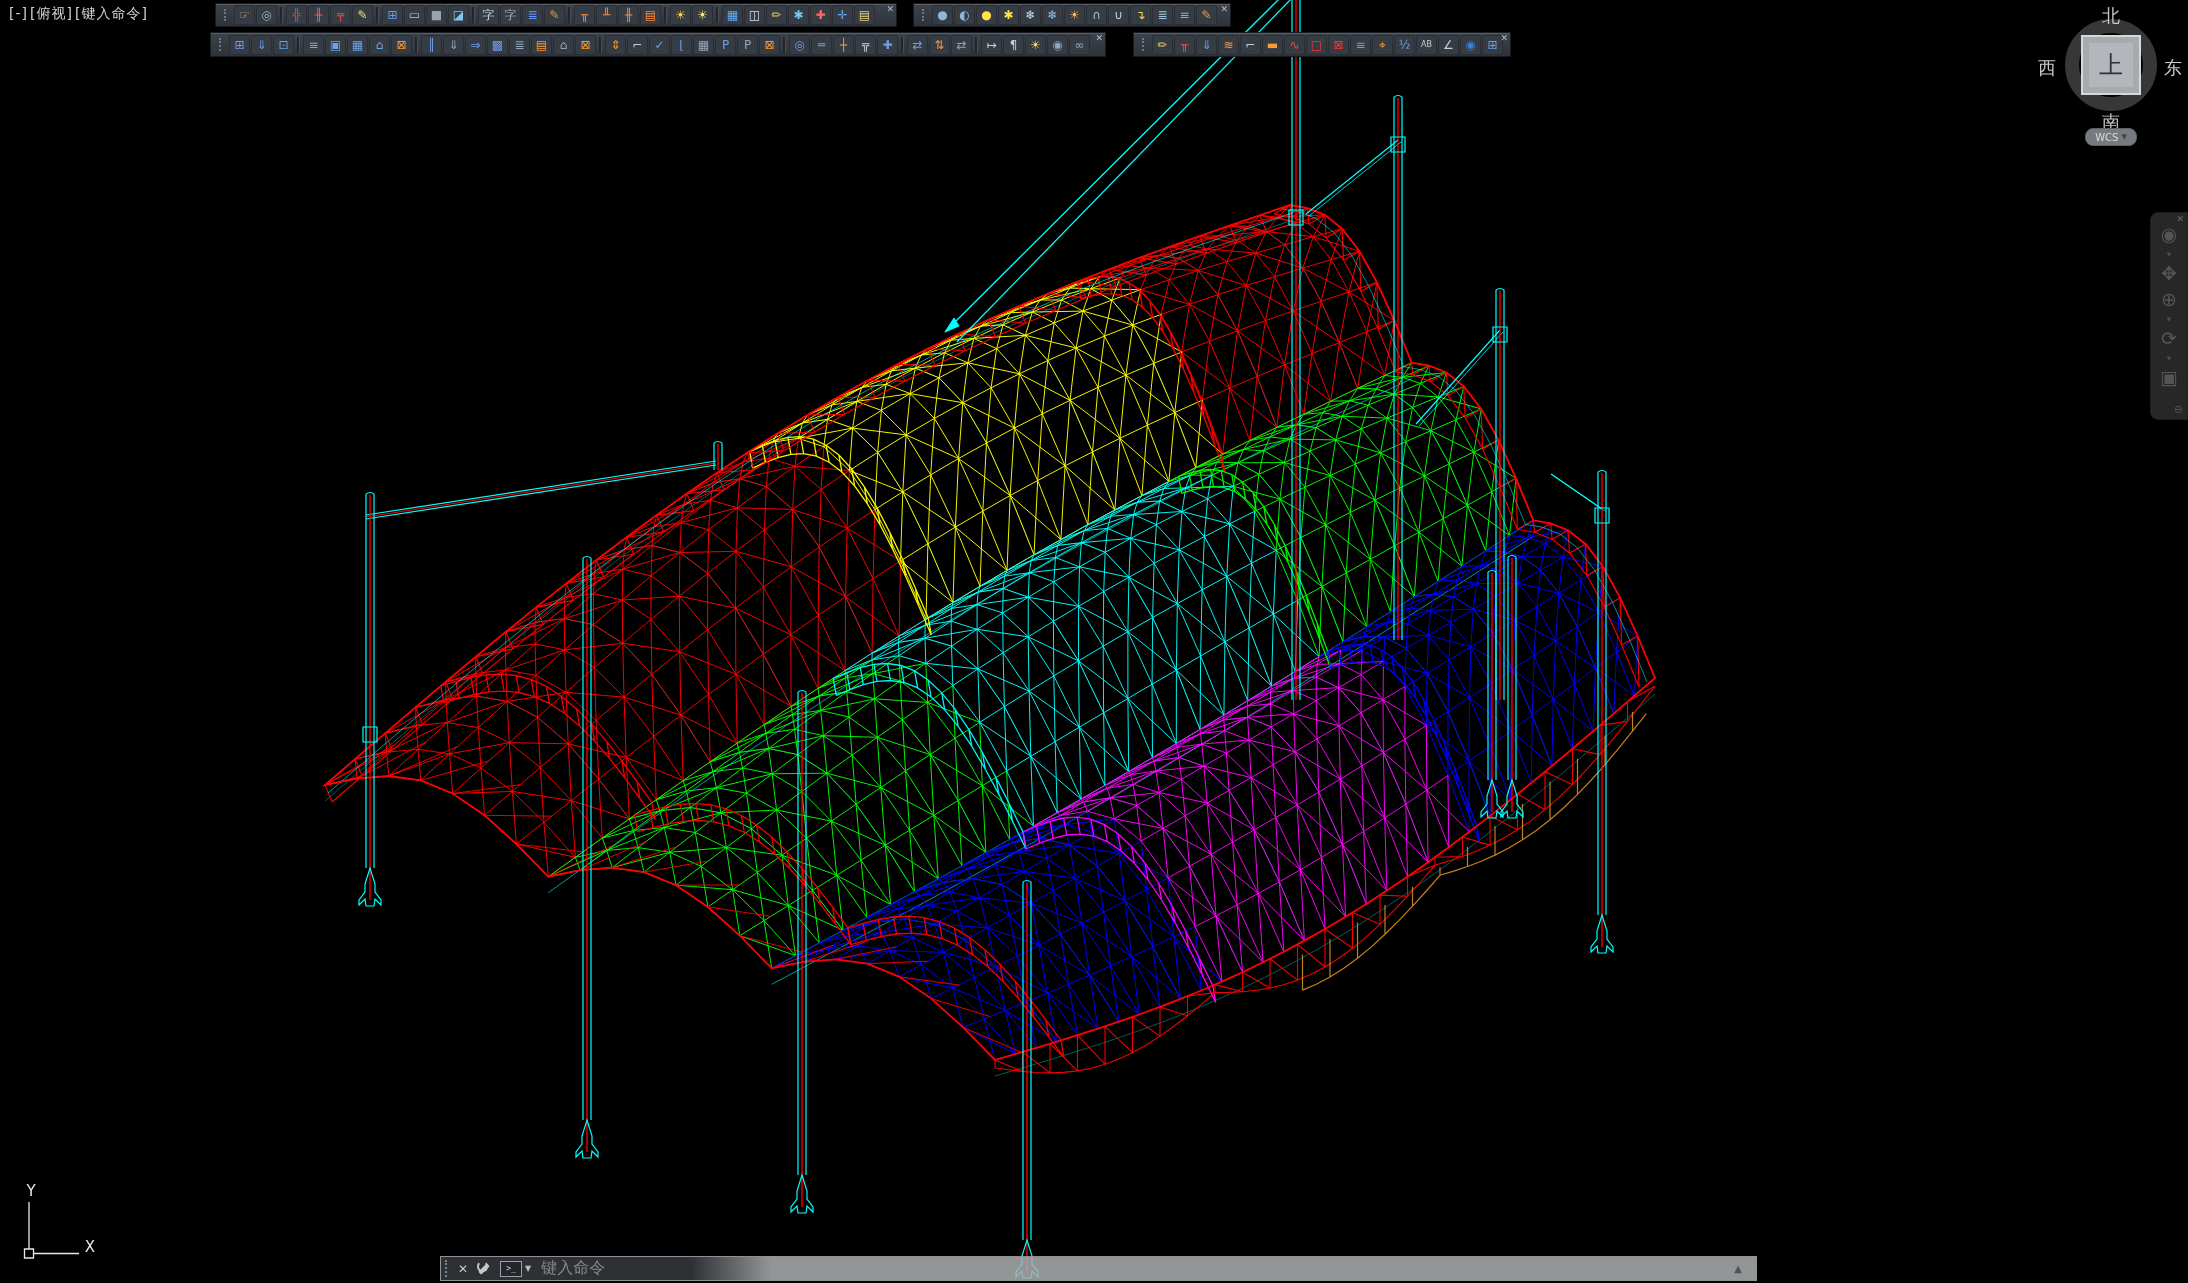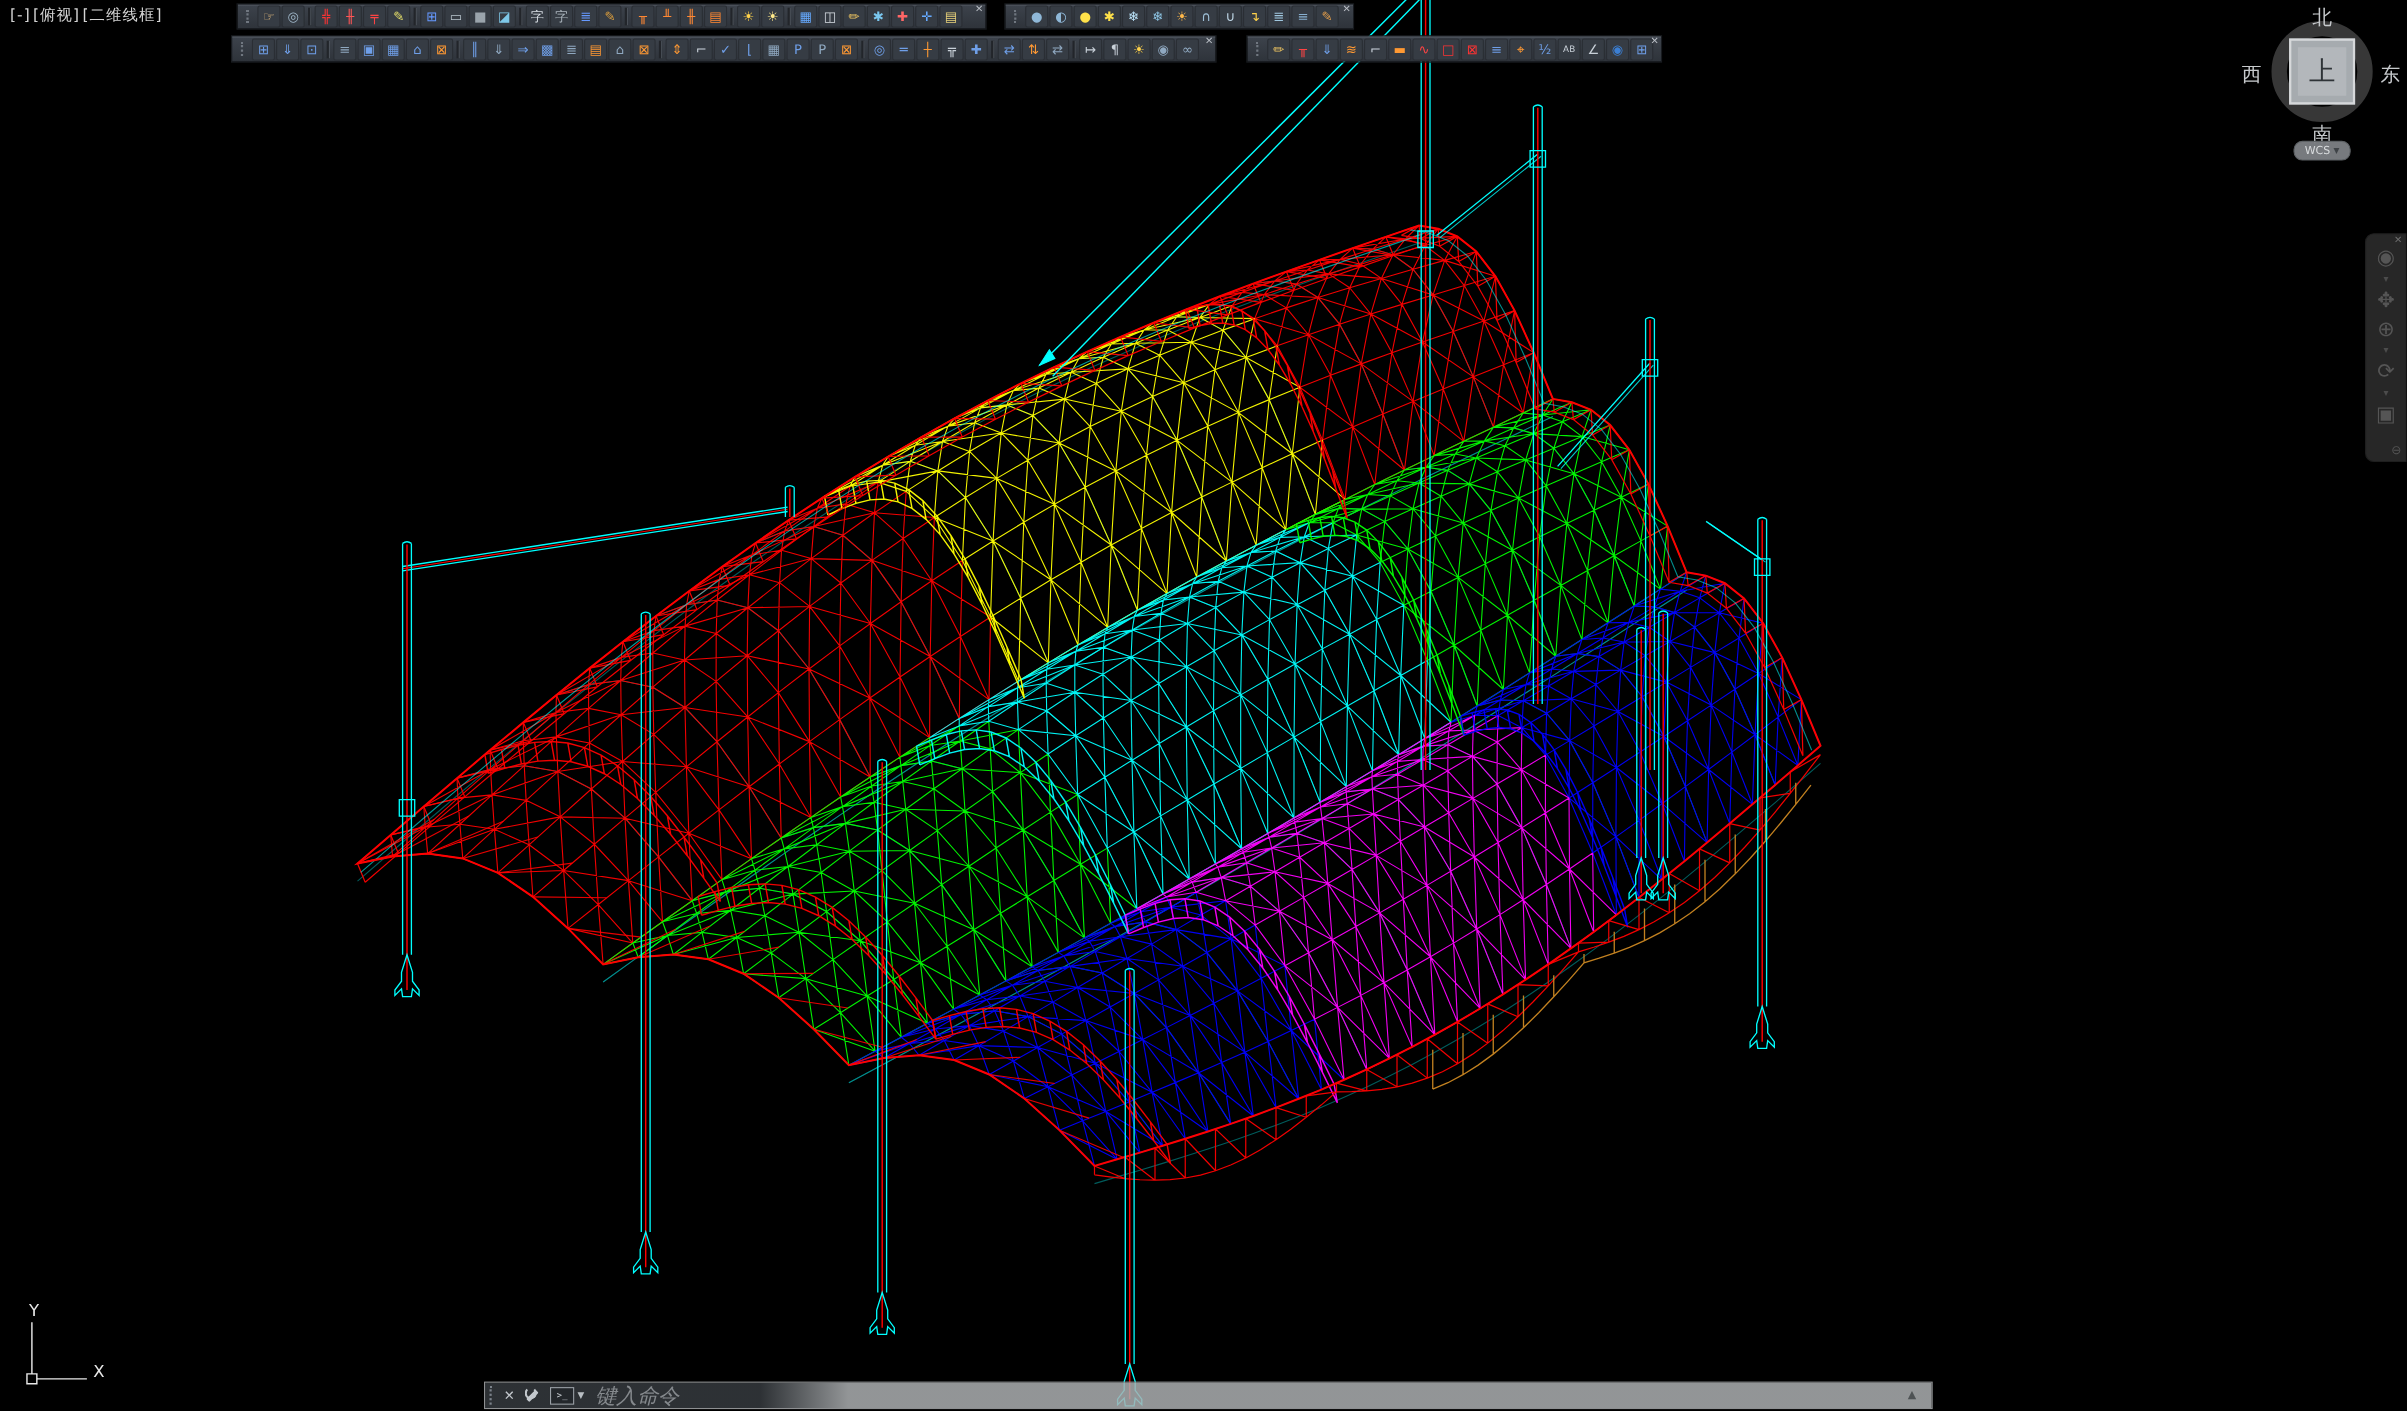--- a/index.html
+++ b/index.html
@@ -54,21 +54,21 @@
   #cmdbar .cclose{color:#c3c8cd;font-size:12px;margin-right:9px;cursor:pointer;}
   #cmdbar .wrench{width:13px;height:13px;position:relative;margin-right:10px;cursor:pointer;}
   #cmdbar .wrench::before{content:"";position:absolute;left:5px;top:1px;width:4px;height:12px;
           background:#c3c8cd;transform:rotate(45deg);border-radius:1px;}
   #cmdbar .wrench::after{content:"";position:absolute;left:0;top:-1px;width:7px;height:7px;
           border:2px solid #c3c8cd;border-radius:50%;border-top-color:transparent;}
   #cmdbar .prompt{width:20px;height:14px;border:1px solid #9aa0a6;background:#23272b;color:#cdd2d7;
           font-family:"DejaVu Sans Mono",monospace;font-size:8px;display:flex;align-items:center;
           justify-content:center;cursor:pointer;}
   #cmdbar .parr{font-size:8px;color:#b9bec3;margin:0 10px 0 3px;cursor:pointer;}
-  #cmdbar .ctext{font-size:19px;font-style:italic;color:#85898d;cursor:text;flex:1;}
+  #cmdbar .ctext{font-size:16px;color:#85898d;cursor:text;flex:1;}
   #cmdbar .expand{position:absolute;right:14px;top:6px;font-size:10px;color:#4e5254;cursor:pointer;}
 </style>
 </head>
 <body>
 <div id="root">
 
 <svg id="scene" width="2188" height="1283" viewBox="0 0 2188 1283">
       <path d="M325.0,785.0L356.9,778.6L388.8,776.0L420.7,780.4L452.6,793.5L484.5,815.3L516.4,844.0L548.3,876.7M415.5,707.4L446.0,699.4L476.6,696.1L507.1,701.4L537.6,717.3L568.2,743.8L598.7,779.0L629.3,818.8M505.9,631.8L535.1,622.4L564.3,618.6L593.5,624.7L622.7,643.2L651.8,674.3L681.0,715.2L710.2,761.8M596.4,560.0L624.2,549.7L652.0,545.5L679.9,552.5L707.7,573.4L735.5,608.2L763.3,654.2L791.1,706.3M686.9,493.6L713.3,482.8L739.8,478.7L766.3,486.6L792.7,509.4L819.2,547.1L845.6,596.8L872.1,653.1M777.3,433.5L802.4,423.0L827.5,419.4L852.6,428.1L877.7,452.3L902.8,491.8L927.9,543.8L953.0,602.6M867.8,380.3L891.5,370.8L915.3,368.1L939.0,377.8L962.8,402.7L986.5,443.0L1010.2,495.5L1034.0,554.8M958.3,333.8L980.7,326.1L1003.0,324.8L1025.4,335.3L1047.8,360.5L1070.1,400.3L1092.5,451.9L1114.9,510.0M1048.8,293.4L1069.8,288.0L1090.8,288.7L1111.8,300.1L1132.8,325.0L1153.8,363.3L1174.8,412.5L1195.8,467.6M1139.2,257.9L1158.9,255.4L1178.5,258.2L1198.2,270.5L1217.8,294.7L1237.5,330.8L1257.1,376.4L1276.8,427.3M1229.7,225.6L1248.0,226.4L1266.3,231.6L1284.6,244.8L1302.8,268.1L1321.1,301.3L1339.4,342.6L1357.7,388.3M325.0,801.0L355.2,775.0L385.3,749.1L415.5,723.4L445.6,697.9L475.8,672.7L505.9,647.8L536.1,623.4L566.3,599.4L596.4,576.0L626.6,553.2L656.7,531.1L686.9,509.6L717.0,488.8L747.2,468.8L777.3,449.5L807.5,431.0L837.7,413.3L867.8,396.3L898.0,380.1L928.1,364.6L958.3,349.8L988.4,335.7L1018.6,322.3L1048.8,309.4L1078.9,297.1L1109.1,285.3L1139.2,273.9L1169.4,262.9L1199.5,252.2L1229.7,241.6L1259.8,231.3L1290.0,221.0M548.3,892.7L575.3,873.3L602.3,854.0L629.3,834.8L656.3,815.7L683.2,796.6L710.2,777.8L737.2,759.1L764.2,740.6L791.1,722.3L818.1,704.3L845.1,686.6L872.1,669.1L899.1,652.0L926.0,635.1L953.0,618.6L980.0,602.3L1007.0,586.4L1034.0,570.8L1060.9,555.6L1087.9,540.6L1114.9,526.0L1141.9,511.6L1168.9,497.5L1195.8,483.6L1222.8,470.0L1249.8,456.5L1276.8,443.3L1303.8,430.2L1330.7,417.2L1357.7,404.3L1384.7,391.5L1411.7,378.7" stroke="#00cccc" stroke-width="1" fill="none" opacity="0.45"></path>
       <path d="M548.3,876.7L580.2,870.2L612.1,867.7L644.0,872.1L676.0,885.2L707.9,907.0L739.8,935.7L771.7,968.3M629.3,818.8L659.8,810.8L690.4,807.5L720.9,812.8L751.4,828.7L782.0,855.2L812.5,890.4L843.1,930.2M710.2,761.8L739.4,752.4L768.6,748.5L797.8,754.6L826.9,773.2L856.1,804.2L885.3,845.2L914.5,891.7M791.1,706.3L819.0,696.0L846.8,691.8L874.6,698.8L902.4,719.7L930.2,754.5L958.1,800.5L985.9,852.6M872.1,653.1L898.5,642.4L925.0,638.2L951.5,646.1L977.9,668.9L1004.4,706.6L1030.8,756.3L1057.3,812.7M953.0,602.6L978.1,592.1L1003.2,588.4L1028.3,597.2L1053.4,621.3L1078.5,660.9L1103.6,712.8L1128.7,771.6M1034.0,554.8L1057.7,545.4L1081.4,542.7L1105.2,552.3L1128.9,577.3L1152.6,617.5L1176.4,670.1L1200.1,729.4M1114.9,510.0L1137.3,502.2L1159.6,501.0L1182.0,511.5L1204.4,536.6L1226.8,576.5L1249.1,628.0L1271.5,686.1M1195.8,467.6L1216.8,462.2L1237.9,462.8L1258.9,474.2L1279.9,499.1L1300.9,537.5L1321.9,586.6L1342.9,641.8M1276.8,427.3L1296.4,424.8L1316.1,427.6L1335.7,439.9L1355.4,464.1L1375.0,500.2L1394.7,545.7L1414.3,596.6M1357.7,388.3L1376.0,389.0L1394.3,394.2L1412.6,407.5L1430.9,430.7L1449.2,463.9L1467.4,505.2L1485.7,550.9M548.3,892.7L575.3,873.3L602.3,854.0L629.3,834.8L656.3,815.7L683.2,796.6L710.2,777.8L737.2,759.1L764.2,740.6L791.1,722.3L818.1,704.3L845.1,686.6L872.1,669.1L899.1,652.0L926.0,635.1L953.0,618.6L980.0,602.3L1007.0,586.4L1034.0,570.8L1060.9,555.6L1087.9,540.6L1114.9,526.0L1141.9,511.6L1168.9,497.5L1195.8,483.6L1222.8,470.0L1249.8,456.5L1276.8,443.3L1303.8,430.2L1330.7,417.2L1357.7,404.3L1384.7,391.5L1411.7,378.7M771.7,984.3L795.5,971.6L819.3,958.9L843.1,946.2L866.9,933.4L890.7,920.6L914.5,907.7L938.3,894.8L962.1,881.8L985.9,868.6L1009.7,855.4L1033.5,842.1L1057.3,828.7L1081.1,815.1L1104.9,801.4L1128.7,787.6L1152.5,773.7L1176.3,759.6L1200.1,745.4L1223.9,731.1L1247.7,716.7L1271.5,702.1L1295.3,687.4L1319.1,672.6L1342.9,657.8L1366.7,642.8L1390.5,627.7L1414.3,612.6L1438.1,597.4L1461.9,582.2L1485.7,566.9L1509.5,551.6L1533.3,536.3" stroke="#00cccc" stroke-width="1" fill="none" opacity="0.45"></path>
       <path d="M771.7,968.3L803.6,961.9L835.5,959.3L867.4,963.7L899.3,976.8L931.2,998.6L963.1,1027.4L995.0,1060.0M843.1,930.2L873.6,922.2L904.2,918.9L934.7,924.2L965.2,940.1L995.8,966.6L1026.3,1001.8L1056.9,1041.6M914.5,891.7L943.7,882.3L972.8,878.5L1002.0,884.6L1031.2,903.2L1060.4,934.2L1089.6,975.2L1118.8,1021.7M985.9,852.6L1013.7,842.3L1041.5,838.1L1069.3,845.1L1097.2,866.0L1125.0,900.8L1152.8,946.8L1180.6,998.9M1057.3,812.7L1083.8,801.9L1110.2,797.8L1136.7,805.6L1163.1,828.4L1189.6,866.1L1216.0,915.8L1242.5,972.2M1128.7,771.6L1153.8,761.1L1178.9,757.5L1204.0,766.2L1229.1,790.4L1254.2,829.9L1279.3,881.9L1304.4,940.6M1200.1,729.4L1223.8,719.9L1247.6,717.3L1271.3,726.9L1295.0,751.8L1318.8,792.1L1342.5,844.6L1366.3,904.0M1271.5,686.1L1293.9,678.3L1316.3,677.1L1338.6,687.6L1361.0,712.8L1383.4,752.6L1405.8,804.1L1428.1,862.2M1342.9,641.8L1363.9,636.4L1384.9,637.0L1406.0,648.4L1427.0,673.3L1448.0,711.6L1469.0,760.8L1490.0,815.9M1414.3,596.6L1434.0,594.1L1453.6,596.9L1473.3,609.2L1492.9,633.4L1512.6,669.5L1532.2,715.1L1551.9,766.0M1485.7,550.9L1504.0,551.7L1522.3,556.9L1540.6,570.1L1558.9,593.3L1577.2,626.6L1595.5,667.9L1613.8,713.6M771.7,984.3L795.5,971.6L819.3,958.9L843.1,946.2L866.9,933.4L890.7,920.6L914.5,907.7L938.3,894.8L962.1,881.8L985.9,868.6L1009.7,855.4L1033.5,842.1L1057.3,828.7L1081.1,815.1L1104.9,801.4L1128.7,787.6L1152.5,773.7L1176.3,759.6L1200.1,745.4L1223.9,731.1L1247.7,716.7L1271.5,702.1L1295.3,687.4L1319.1,672.6L1342.9,657.8L1366.7,642.8L1390.5,627.7L1414.3,612.6L1438.1,597.4L1461.9,582.2L1485.7,566.9L1509.5,551.6L1533.3,536.3M995.0,1076.0L1015.6,1069.9L1036.3,1063.8L1056.9,1057.6L1077.5,1051.2L1098.1,1044.6L1118.8,1037.7L1139.4,1030.5L1160.0,1022.9L1180.6,1014.9L1201.3,1006.5L1221.9,997.6L1242.5,988.2L1263.1,978.2L1283.8,967.7L1304.4,956.6L1325.0,945.0L1345.6,932.8L1366.3,920.0L1386.9,906.6L1407.5,892.7L1428.1,878.2L1448.8,863.3L1469.4,847.8L1490.0,831.9L1510.6,815.6L1531.3,799.0L1551.9,782.0L1572.5,764.7L1593.1,747.2L1613.8,729.6L1634.4,711.8L1655.0,694.0" stroke="#00cccc" stroke-width="1" fill="none" opacity="0.45"></path>
@@ -140,21 +140,21 @@
       <path d="M1512.0,558.0L1512.0,812.0" stroke="#ff0000" stroke-width="1.3" fill="none" opacity="1"></path>
       <path d="M1512,780 L1507,796 L1507,804 L1501,812 L1501,817 L1507,811 L1508,818 L1516,818 L1517,811 L1523,817 L1523,812 L1517,804 L1517,796 Z" stroke="#00ffff" stroke-width="1.2" fill="none" opacity="1"></path>
       <path d="M714.0,443.0L714.0,470.0M722.0,443.0L722.0,470.0M714.0,443.0Q718.0,440.0 722.0,443.0" stroke="#00ffff" stroke-width="1.2" fill="none" opacity="1"></path>
       <path d="M718.0,444.0L718.0,470.0" stroke="#ff0000" stroke-width="1.3" fill="none" opacity="1"></path>
       <path d="M29,1202V1249 M24.5,1249h9v9h-9Z M33.5,1253.5H79" stroke="#e8e8e8" stroke-width="1.3" fill="none" opacity="1"></path>
       <text x="31" y="1196" fill="#e8e8e8" font-size="15" text-anchor="middle">Y</text>
       <text x="90" y="1252" fill="#e8e8e8" font-size="15" text-anchor="middle">X</text>
     </svg>
 
 <div id="vlabel">
-  <span>[-]</span><span>[俯视]</span><span>[二维线框]</span>
+  <span>[-]</span><span>[俯视]</span><span>[键入命令]</span>
 </div>
 
 <div class="tbar tb-a" id="tb-row1-left">
       <div class="ticon" style="color: rgb(216, 178, 122);">☞</div>
       <div class="ticon" style="color: rgb(159, 182, 200);">◎</div>
       <div class="tsep"></div>
       <div class="ticon" style="color: rgb(255, 51, 51);">╬</div>
       <div class="ticon" style="color: rgb(255, 85, 85);">╫</div>
       <div class="ticon" style="color: rgb(255, 68, 68);">╤</div>
       <div class="ticon" style="color: rgb(232, 226, 106);">✎</div>

